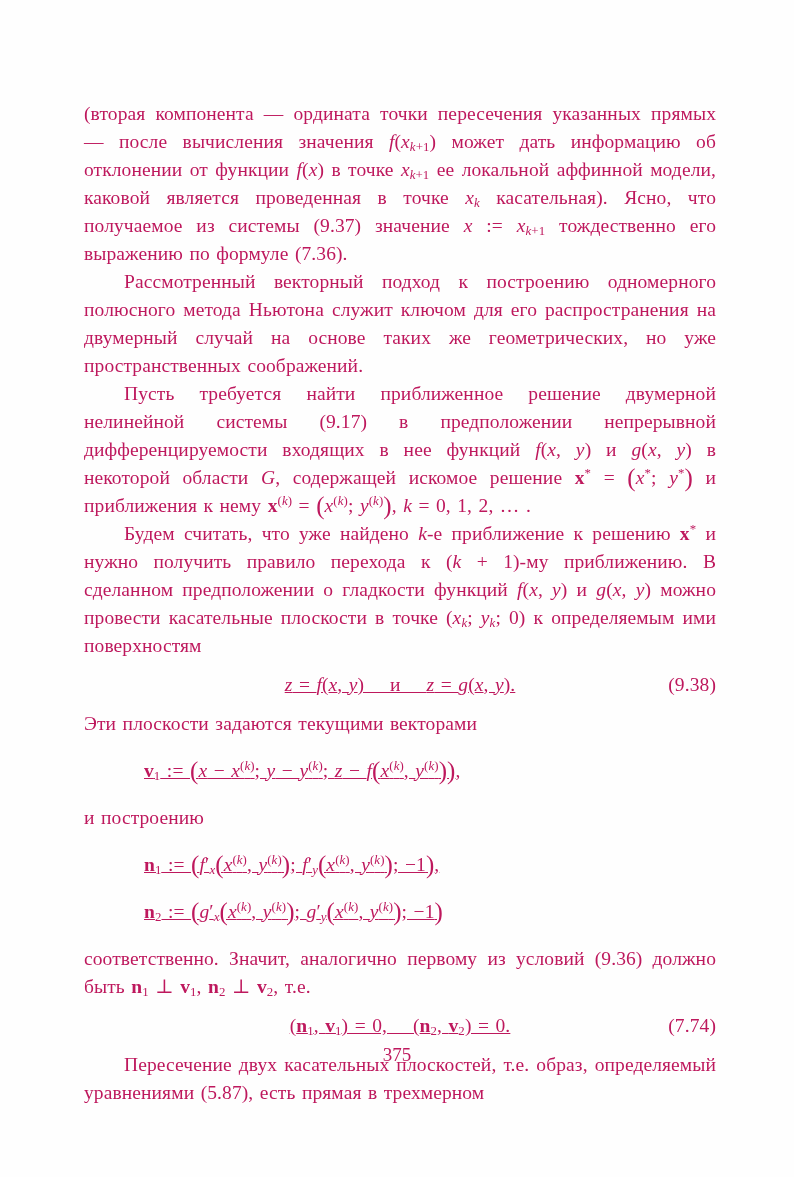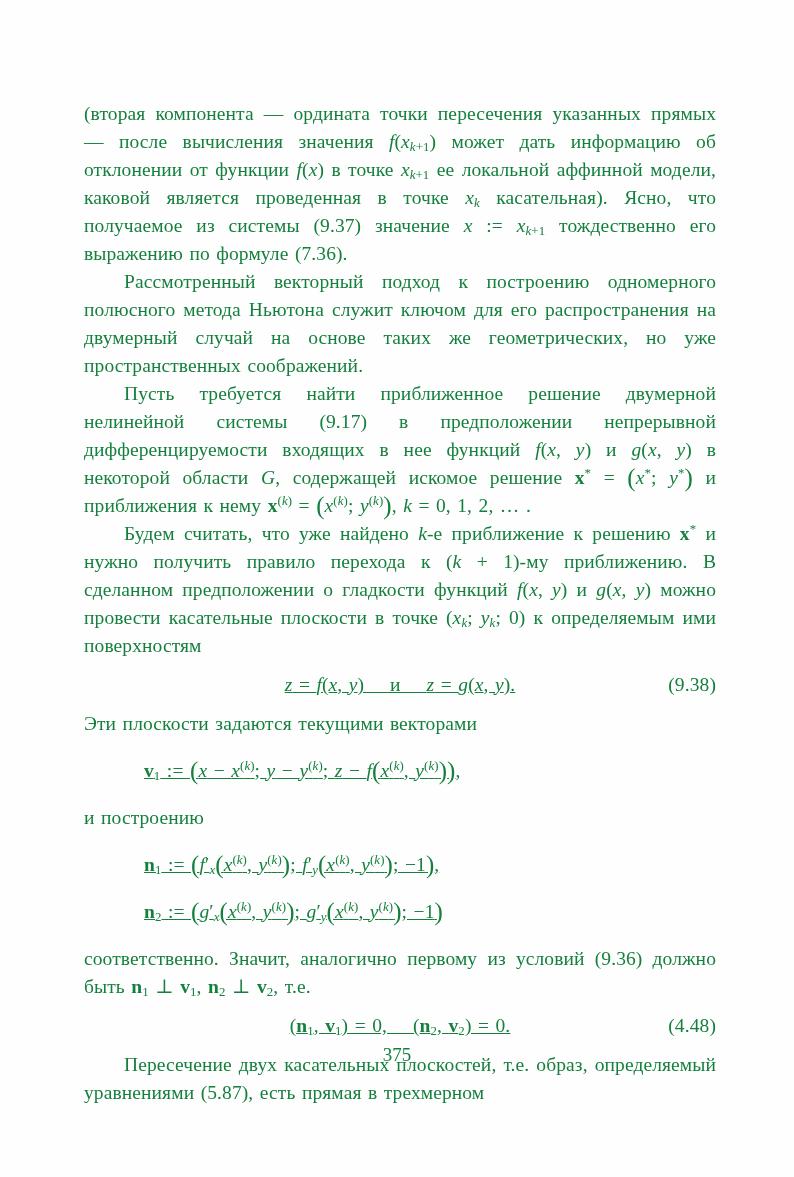--- a/index.html
+++ b/index.html
@@ -7,21 +7,21 @@
     padding: 0;
     background: #ffffff;
   }
   .page {
     position: relative;
     width: 794px;
     height: 1177px;
     background: #fefefe;
     overflow: hidden;
     font-family: "Liberation Serif", "DejaVu Serif", serif;
-    color: #15803d;
+    color: #be185d;
   }
   .text-column {
     position: absolute;
     top: 100px;
     left: 84px;
     width: 632px;
     font-size: 19.5px;
     line-height: 28px;
     text-align: justify;
     letter-spacing: 0.1px;
@@ -99,20 +99,20 @@
       <span class="eq-body"><b>n</b><sub>1</sub> := <pb>(</pb><i>f</i>′<sub><i>x</i></sub><pb>(</pb><i>x</i><sup>(<i>k</i>)</sup>, <i>y</i><sup>(<i>k</i>)</sup><pb>)</pb>; <i>f</i>′<sub><i>y</i></sub><pb>(</pb><i>x</i><sup>(<i>k</i>)</sup>, <i>y</i><sup>(<i>k</i>)</sup><pb>)</pb>; −1<pb>)</pb>,</span>
     </div>
     <div class="equation eq-left">
       <span class="eq-body"><b>n</b><sub>2</sub> := <pb>(</pb><i>g</i>′<sub><i>x</i></sub><pb>(</pb><i>x</i><sup>(<i>k</i>)</sup>, <i>y</i><sup>(<i>k</i>)</sup><pb>)</pb>; <i>g</i>′<sub><i>y</i></sub><pb>(</pb><i>x</i><sup>(<i>k</i>)</sup>, <i>y</i><sup>(<i>k</i>)</sup><pb>)</pb>; −1<pb>)</pb></span>
     </div>
 
     <p class="noindent">соответственно. Значит, аналогично первому из условий (9.36) должно быть <b>n</b><sub>1</sub> ⊥ <b>v</b><sub>1</sub>, <b>n</b><sub>2</sub> ⊥ <b>v</b><sub>2</sub>, т.е.</p>
 
     <div class="equation eq-numbered">
       <span class="eq-body">(<b>n</b><sub>1</sub>, <b>v</b><sub>1</sub>) = 0,&nbsp;&nbsp;&nbsp;&nbsp;(<b>n</b><sub>2</sub>, <b>v</b><sub>2</sub>) = 0.</span>
-      <span class="eq-num">(4.48)</span>
+      <span class="eq-num">(7.74)</span>
     </div>
 
     <p class="indent">Пересечение двух касательных плоскостей, т.е. образ, определяемый уравнениями (5.87), есть прямая в трехмерном</p>
   </div>
 
   <div class="page-number">375</div>
 </div>
 
 </body></html>

